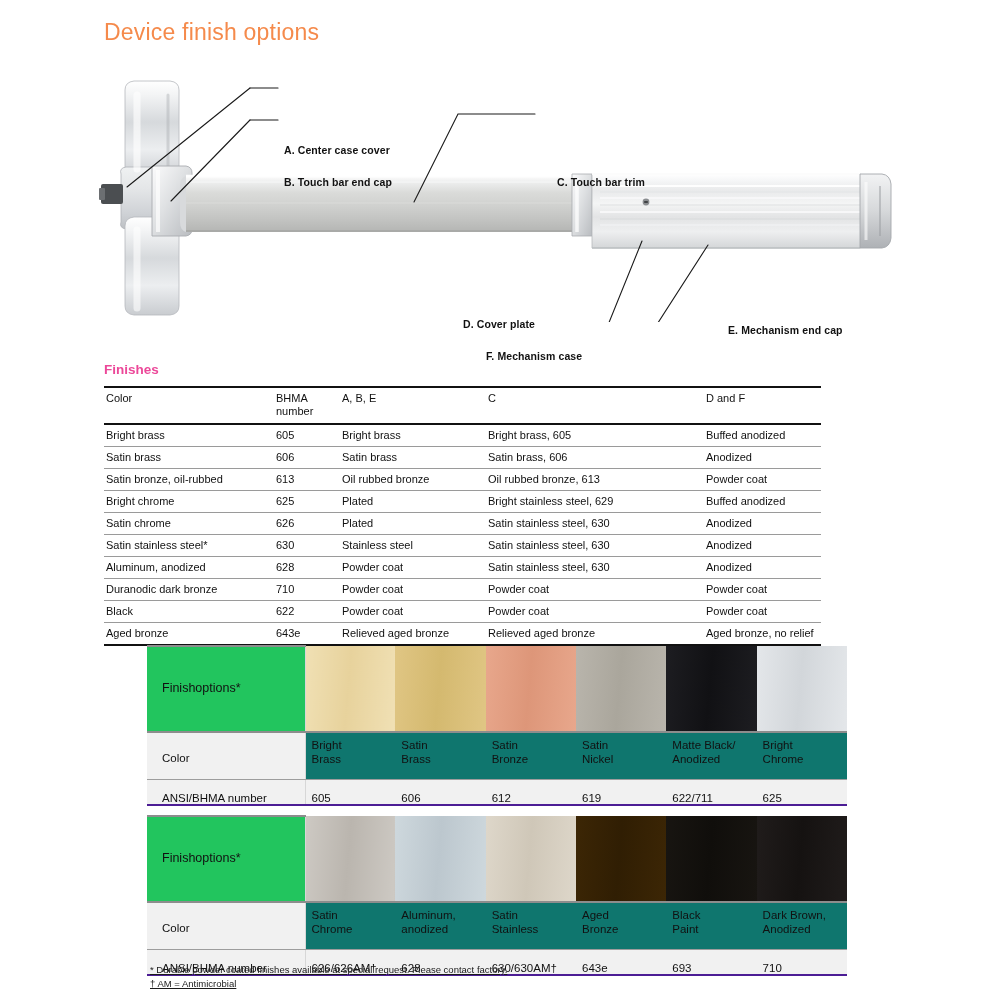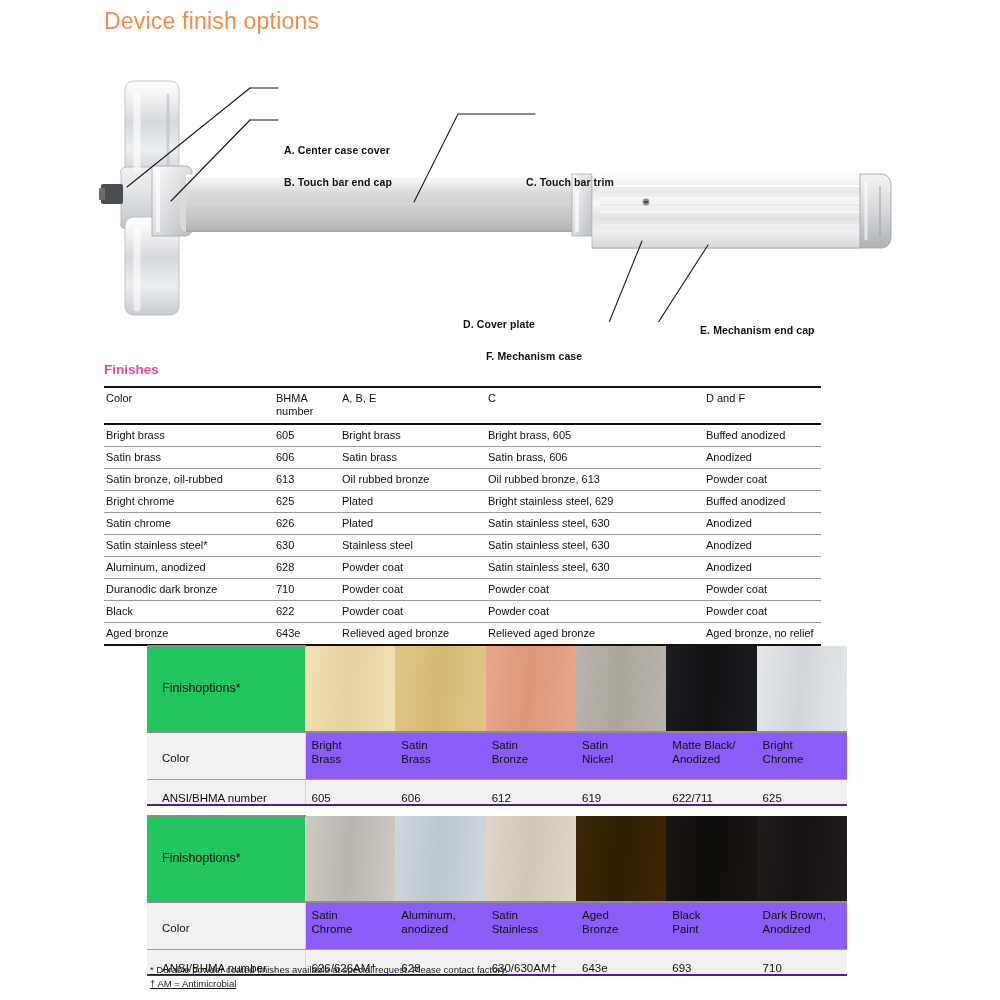--- a/index.html
+++ b/index.html
@@ -7,37 +7,37 @@
     width: 1000px; height: 1000px;
     background: #ffffff;
     font-family: "Liberation Sans", sans-serif;
     color: #1a1a1a;
     overflow: hidden;
   }
   .page { position: relative; width: 1000px; height: 1000px; }
 
   
   .page-title {
-    position: absolute; left: 104px; top: 8px;
+    position: absolute; left: 104px; top: 19px;
     font-size: 23px; font-weight: 400; letter-spacing: .2px;
     color: #f58a4b;
   }
 
   
   .diagram { position: absolute; left: 0; top: 62px; width: 1000px; height: 260px; }
   .diagram svg { display: block; }
   .callout {
     position: absolute; font-size: 10.5px; font-weight: bold;
     color: #111; letter-spacing: .1px; white-space: nowrap;
   }
   .c-a { left: 284px; top: 82px; }
   .c-b { left: 284px; top: 114px; }
-  .c-c { left: 526px; top: 114px; }
+  .c-c { left: 557px; top: 114px; }
   .c-d { left: 463px; top: 256px; }
-  .c-e { left: 700px; top: 262px; }
+  .c-e { left: 728px; top: 262px; }
   .c-f { left: 486px; top: 288px; }
 
   
   .finishes-head {
     position: absolute; left: 104px; top: 362px;
     font-size: 13.5px; font-weight: bold; color: #ec4899;
   }
 
   
   .fin-table {
@@ -75,21 +75,21 @@
   }
   .sw-label {
     font-size: 12.5px; line-height: 1.42; padding: 0 0 0 15px;
     color: #111;
   }
   .sw-swatch-row td { height: 86px; }
   .sw-swatch-row .sw-label-cell { border-top: 2px solid #8d8d8d; }
   .sw-swatch { width: 90.3px; height: 86px; position: relative; }
 
   .sw-sub-row td {
-    height: 47px; background: #8b5cf6;
+    height: 47px; background: #0f766e;
     border-top: 2px solid #8d8d8d; border-bottom: 1px solid #9d9d9d;
     font-size: 11.5px; line-height: 1.25; padding: 5px 0 0 0;
   }
   .sw-sub-row .sw-label-cell { padding-left: 15px; background: #f1f1f1; }
   .sw-sub-row .sw-cell { padding-left: 6px; vertical-align: top; }
 
   .sw-num-row td {
     height: 26px; background: #f1f1f1;
     border-bottom: 2px solid #4c1d95;
     font-size: 11.5px; padding: 12px 0 0 0;

